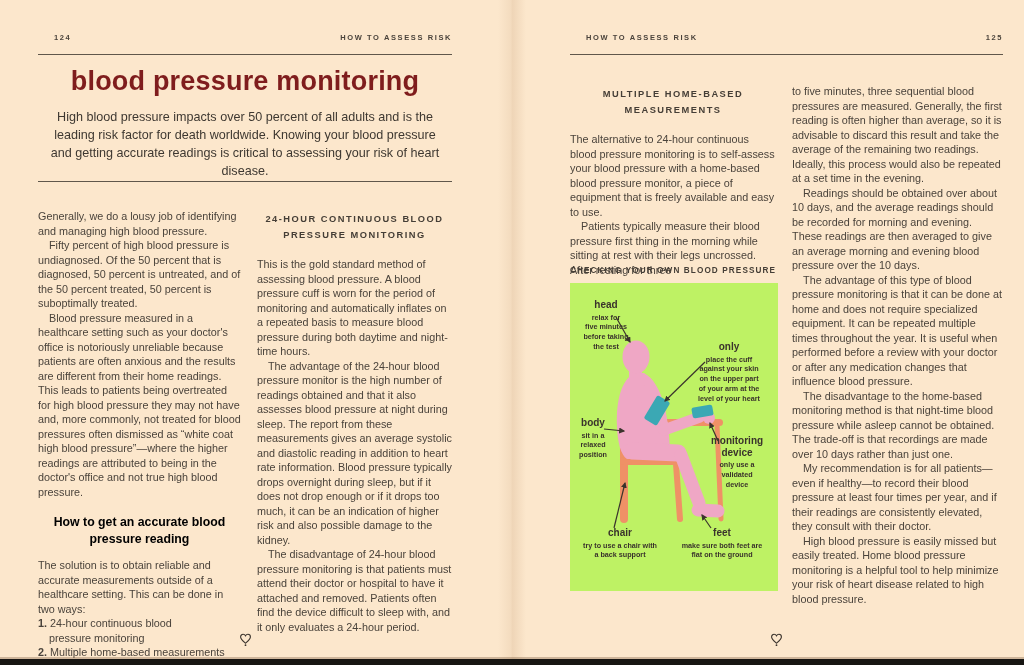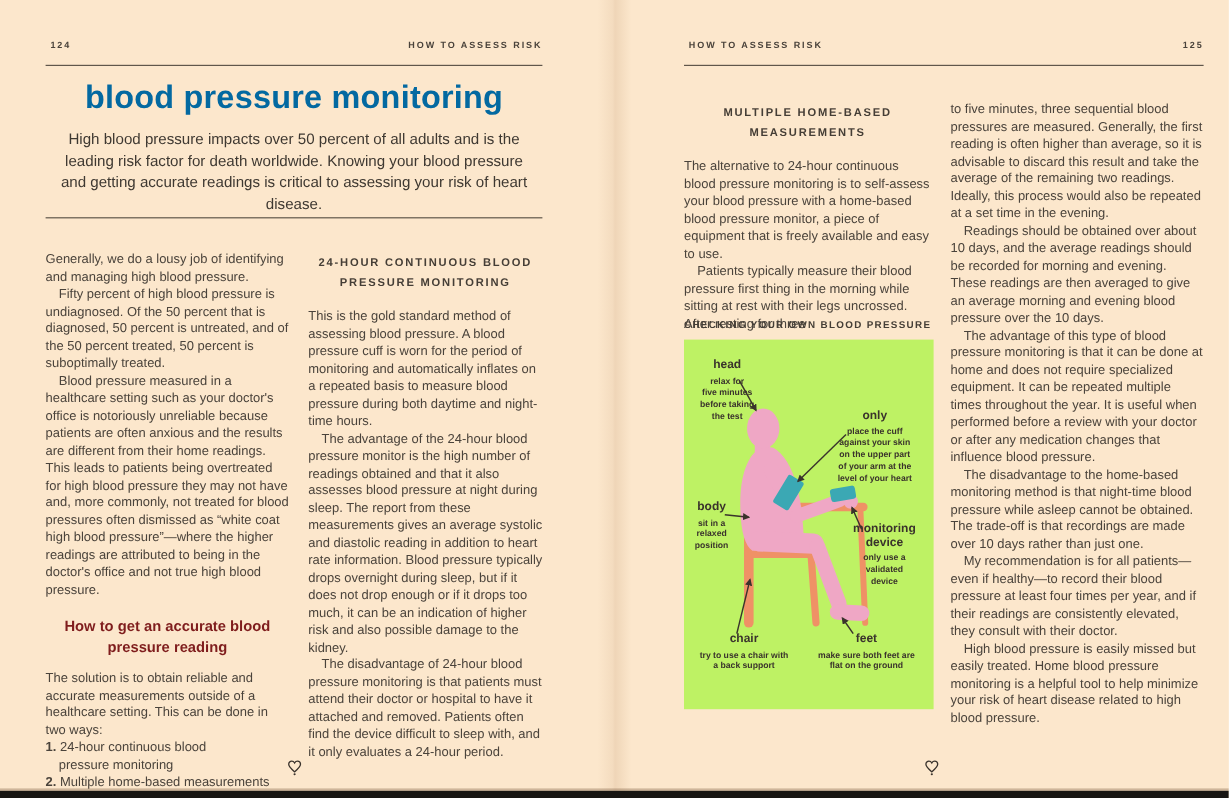--- a/index.html
+++ b/index.html
@@ -3,43 +3,43 @@
 <meta charset="utf-8">
 <style>
   html,body{margin:0;padding:0;}
   body{width:1024px;height:665px;font-family:"Liberation Sans",sans-serif;-webkit-font-smoothing:antialiased;}
   .spread{position:relative;width:1024px;height:665px;background:#fce7cc;overflow:hidden;}
 
   .page{position:absolute;top:0;height:665px;}
   .page-left{left:38px;width:414px;}
   .page-right{left:570px;width:433px;}
 
-  .header{position:absolute;top:33px;left:4px;right:0;display:flex;justify-content:space-between;align-items:center;}
+  .header{position:absolute;top:33px;left:16px;right:0;display:flex;justify-content:space-between;align-items:center;}
   .runhead,.pagenum{font-size:7.5px;font-weight:700;letter-spacing:1.6px;color:#4a433b;}
   .rule{position:absolute;left:0;right:0;border-top:1px solid #60574b;}
   .rule-top{top:54px;}
   .rule-mid{top:181px;}
 
   .title-wrap{position:absolute;top:66px;left:0;right:0;text-align:center;}
-  .title{font-size:27px;font-weight:600;letter-spacing:.2px;color:#0369a1;}
+  .title{font-size:27px;font-weight:600;letter-spacing:.2px;color:#7f1d1d;}
   .intro-wrap{position:absolute;top:107px;left:10px;right:10px;text-align:center;}
   .intro{font-size:12.6px;line-height:16px;color:#3e3831;}
 
   .cols{position:absolute;left:0;right:0;display:flex;gap:16px;}
   .page-left .cols{top:209px;}
   .page-right .cols{top:84px;}
   .colA-l{width:207px;}
   .colB-l{width:199px;}
   .colA-r{width:210px;position:relative;}
   .colB-r{width:215px;}
 
   .body-text p{margin:0;font-size:10.8px;line-height:14.5px;color:#4a433b;}
   .body-text p.ind{text-indent:11px;}
   .caps-head{font-size:9.3px;font-weight:700;letter-spacing:1.5px;line-height:16px;color:#453e36;text-align:center;margin:2px 0 14px 0;}
-  .sub-head{font-size:12.3px;font-weight:700;line-height:16.5px;text-align:center;color:#7f1d1d;margin:15px 0 11px 0;}
+  .sub-head{font-size:12.3px;font-weight:700;line-height:16.5px;text-align:center;color:#000000;margin:15px 0 11px 0;}
   .li{font-size:10.8px;line-height:14.5px;color:#4a433b;padding-left:11px;text-indent:-11px;}
   .li .num{font-weight:700;}
   .li.narrow{max-width:158px;}
 
   .fig-caption{position:absolute;top:266px;left:0;font-size:8.2px;font-weight:700;letter-spacing:1.1px;color:#453e36;}
   .fig-box{position:absolute;top:283px;left:0;width:208px;height:308px;background:#bef264;}
   .fig-box svg{position:absolute;left:0;top:0;}
   .fig-label{position:absolute;text-align:center;color:#3a332c;}
   .fl-title{font-size:10px;font-weight:700;line-height:11.5px;white-space:pre-line;}
   .fl-note{font-size:7.2px;font-weight:700;line-height:9.8px;white-space:pre-line;margin-top:2px;}

